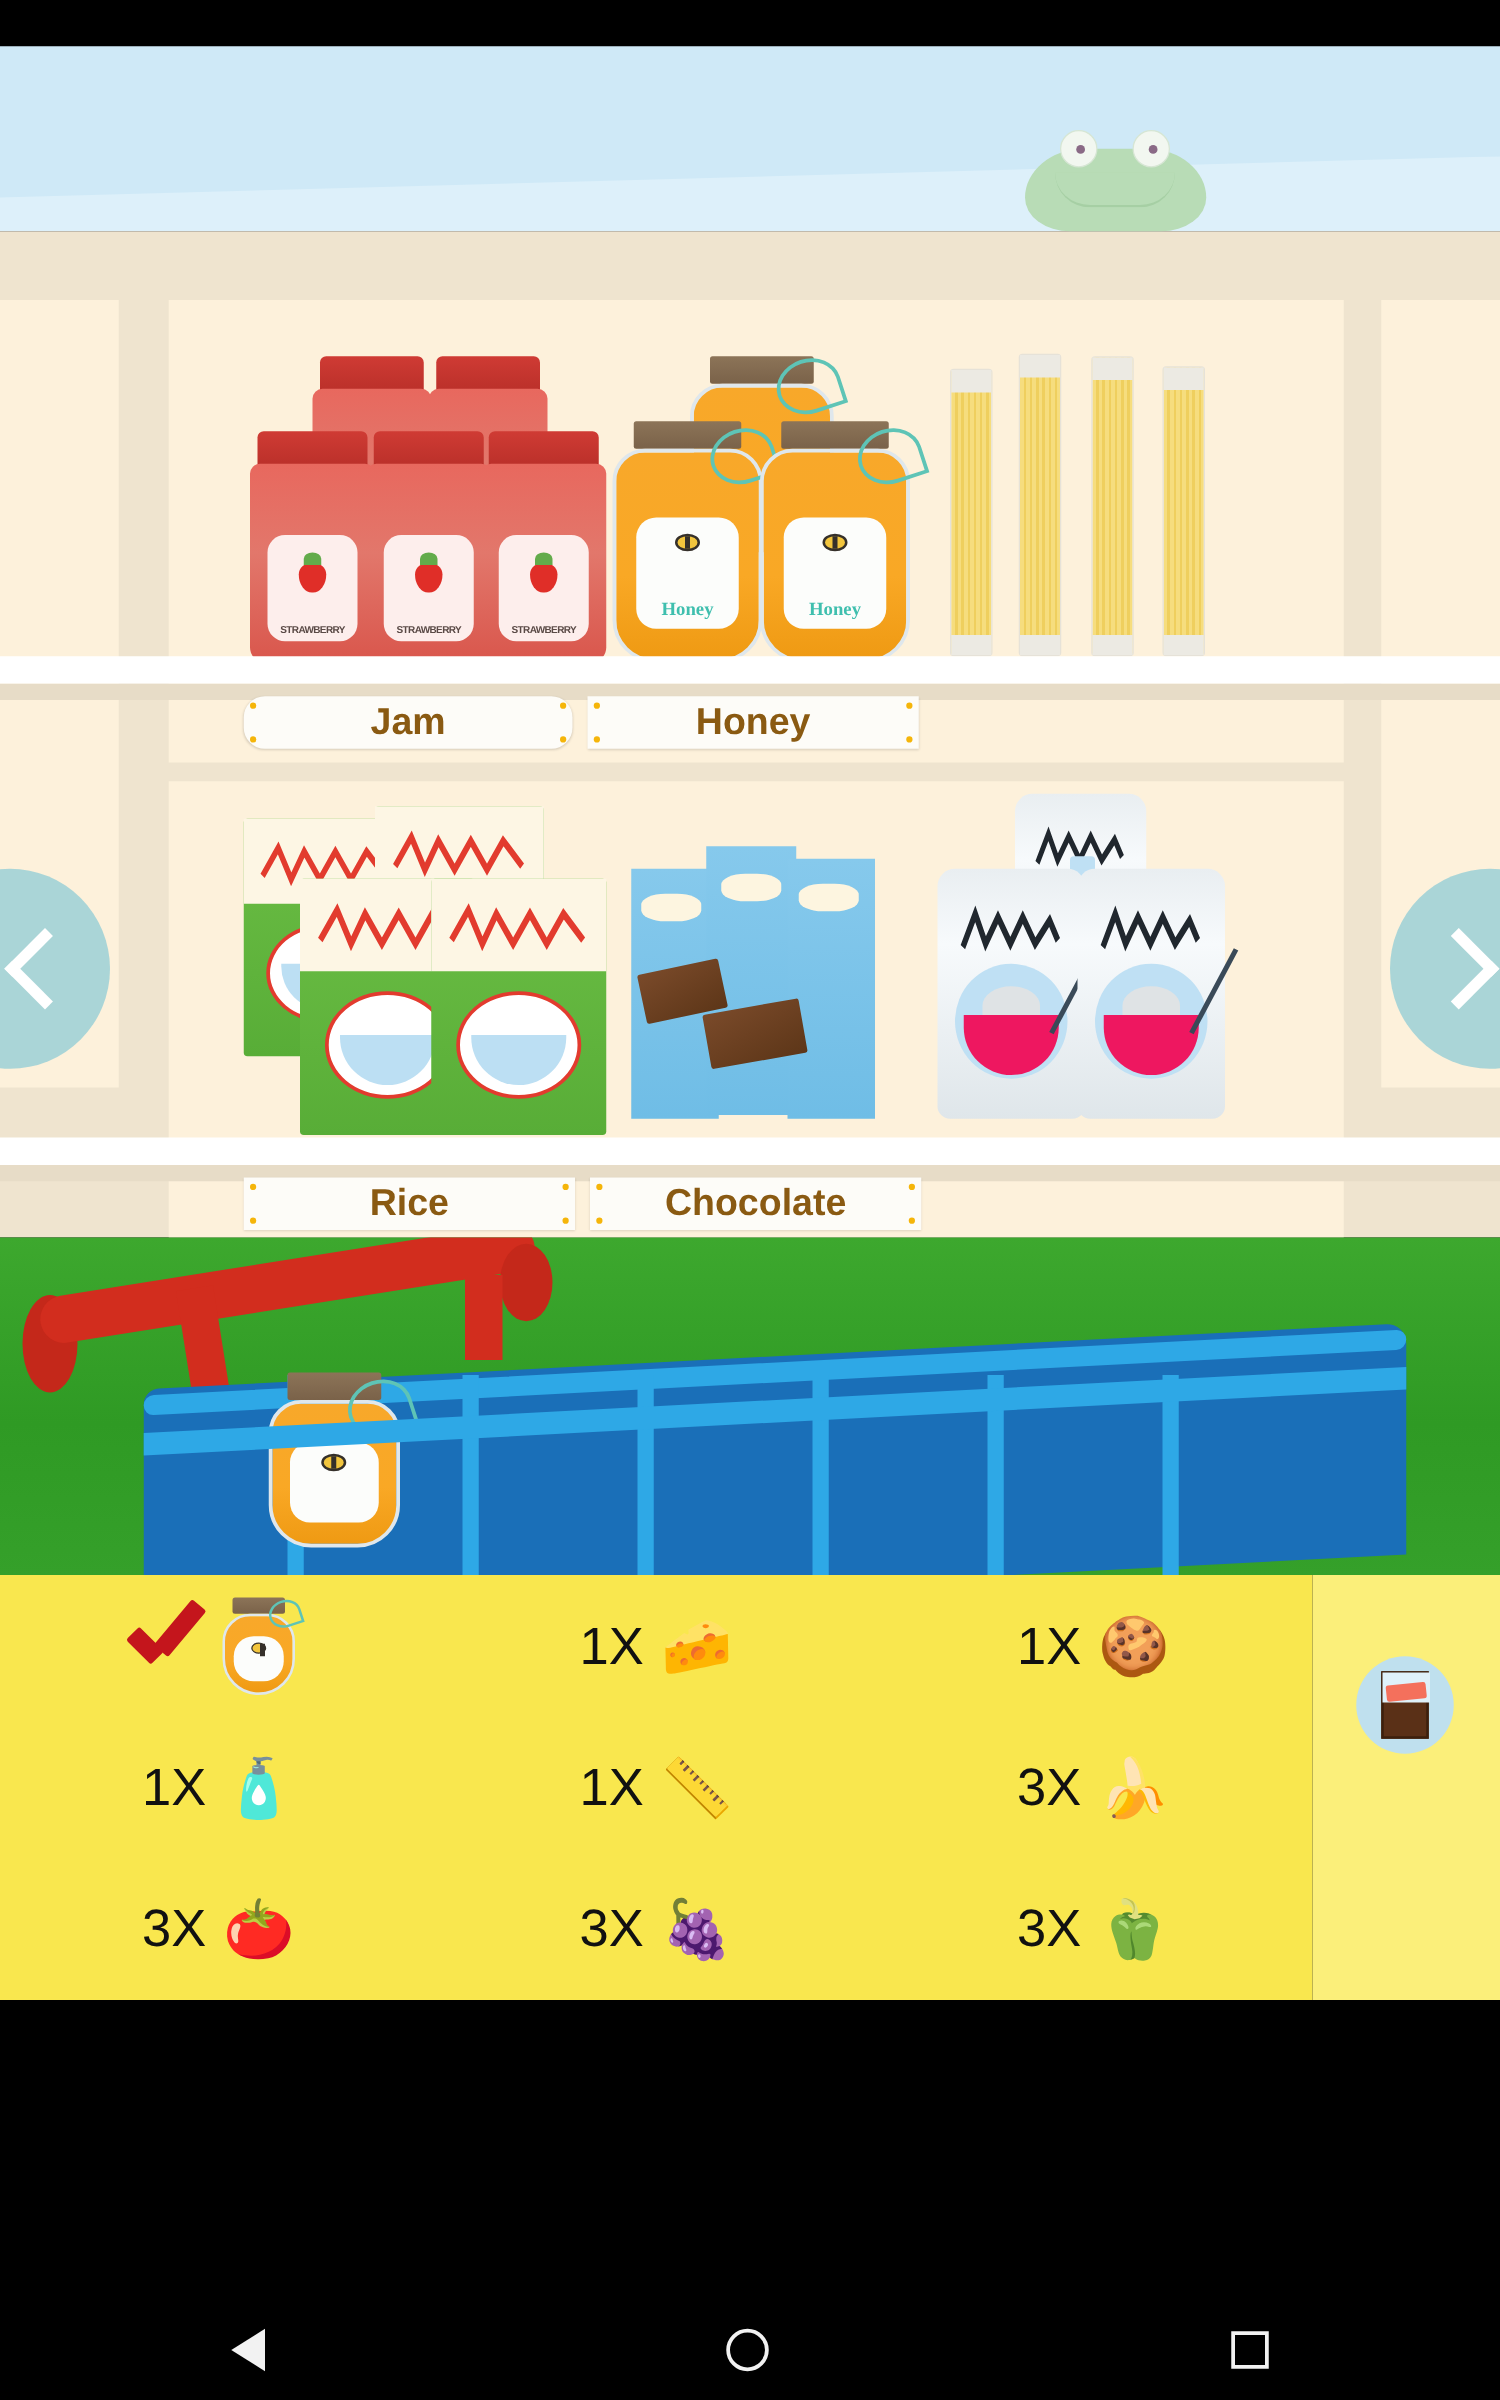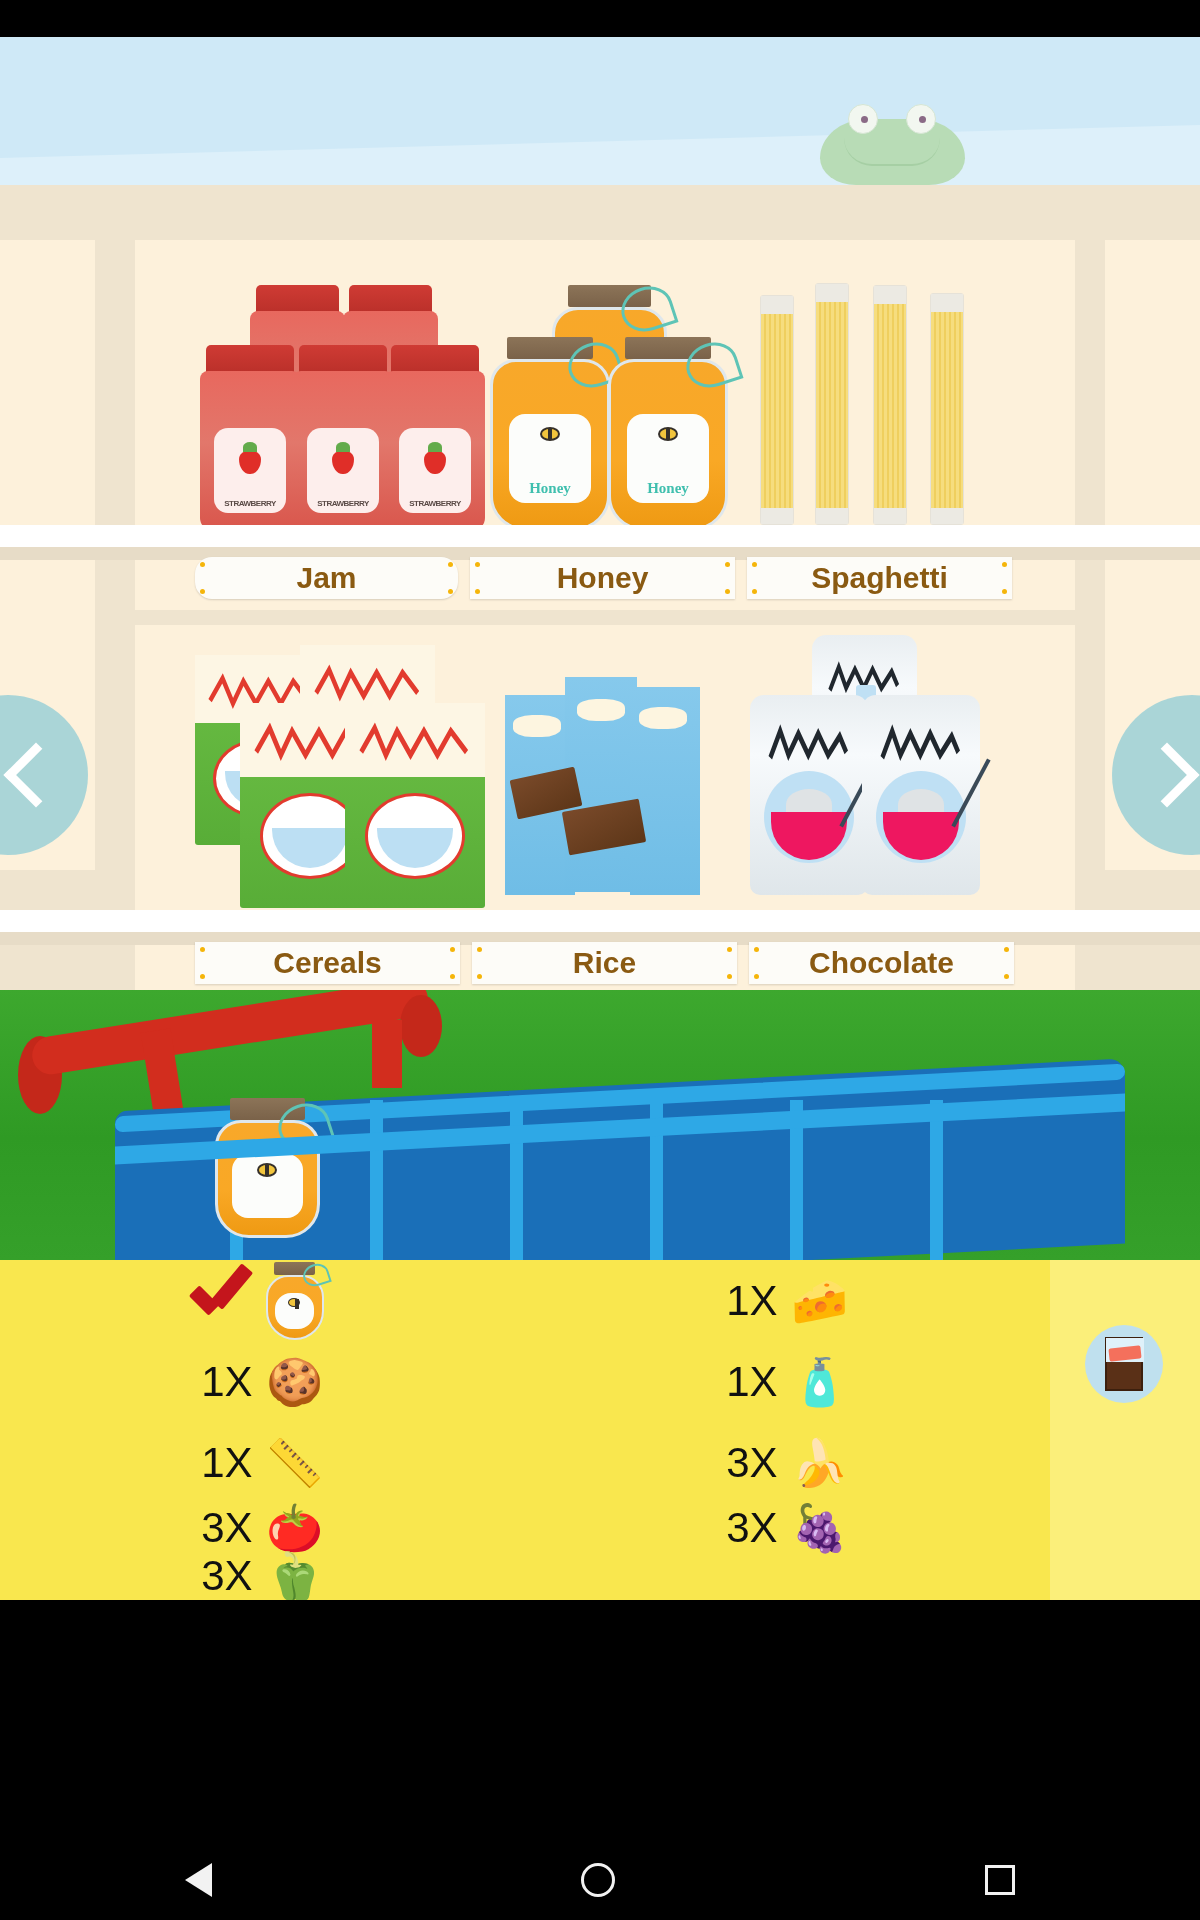--- a/index.html
+++ b/index.html
@@ -319,21 +319,21 @@
   .list-panel {
     position:absolute; left:0; top:1260px; width:1050px; height:340px;
     background:#f9e74e;
   }
   .list-panel-right {
     position:absolute; left:1050px; top:1260px; width:150px; height:340px;
     background:#fbef7a;
   }
   .list-grid {
     position:absolute; left:0; top:0; width:1050px; height:340px;
-    display:grid; grid-template-columns: repeat(2, 1fr); grid-template-rows: repeat(3, 1fr);
+    display:grid; grid-template-columns: repeat(3, 1fr); grid-template-rows: repeat(3, 1fr);
   }
   .list-item {
     display:flex; align-items:center; justify-content:center; gap: 14px;
   }
   .qty { font-size: 42px; font-weight: 400; color:#111; font-family:"Liberation Sans", sans-serif; }
   .emoji { font-size: 46px; line-height: 1; }
   .check {
     width: 64px; height: 48px; position:relative;
   }
   .check::before {
@@ -566,37 +566,23 @@
           <span class="d br"></span>
         <span class="tag-text">Jam</span>
       </div>
       <div class="tag" style="width:265px;">
         <span class="d tl"></span>
           <span class="d tr"></span>
           <span class="d bl"></span>
           <span class="d br"></span>
         <span class="tag-text">Honey</span>
       </div>
-      <div class="tag" style="width:265px;">
-        <span class="d tl"></span>
-          <span class="d tr"></span>
-          <span class="d bl"></span>
-          <span class="d br"></span>
-        <span class="tag-text">Spaghetti</span>
-      </div>
     </div>
 
     <div class="tag-row" style="left:195px; top:757px;">
-      <div class="tag" style="width:265px;">
-        <span class="d tl"></span>
-          <span class="d tr"></span>
-          <span class="d bl"></span>
-          <span class="d br"></span>
-        <span class="tag-text">Cereals</span>
-      </div>
       <div class="tag" style="width:265px;">
         <span class="d tl"></span>
           <span class="d tr"></span>
           <span class="d bl"></span>
           <span class="d br"></span>
         <span class="tag-text">Rice</span>
       </div>
       <div class="tag" style="width:265px;">
         <span class="d tl"></span>
           <span class="d tr"></span>

